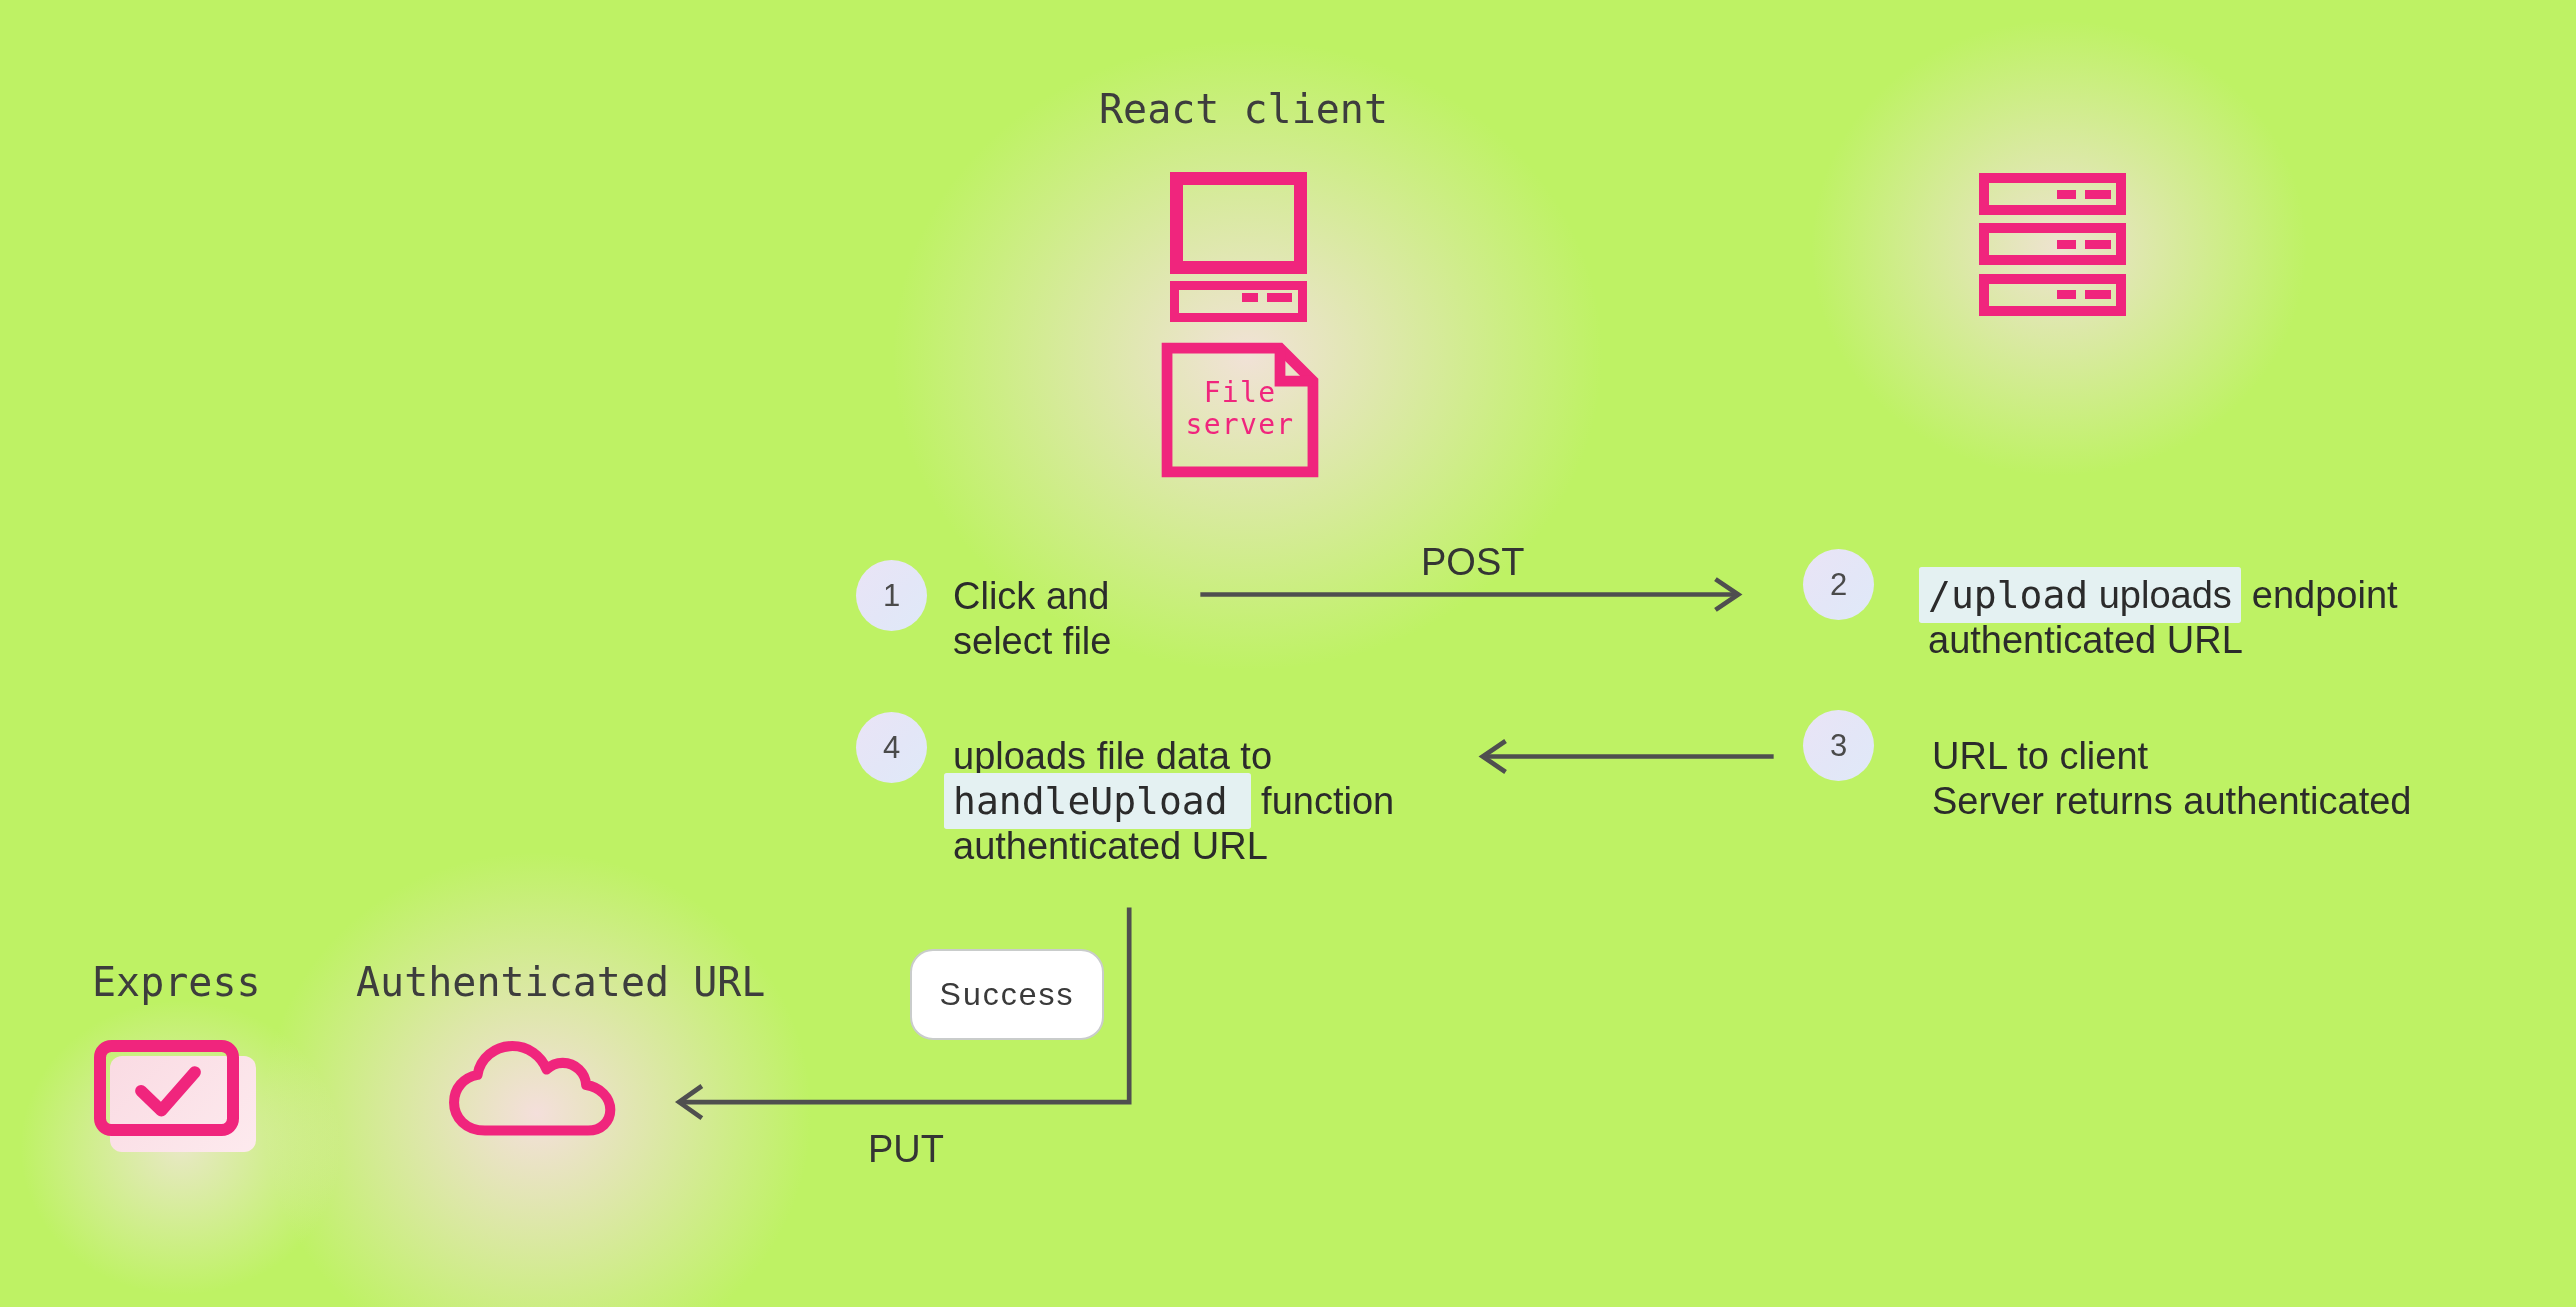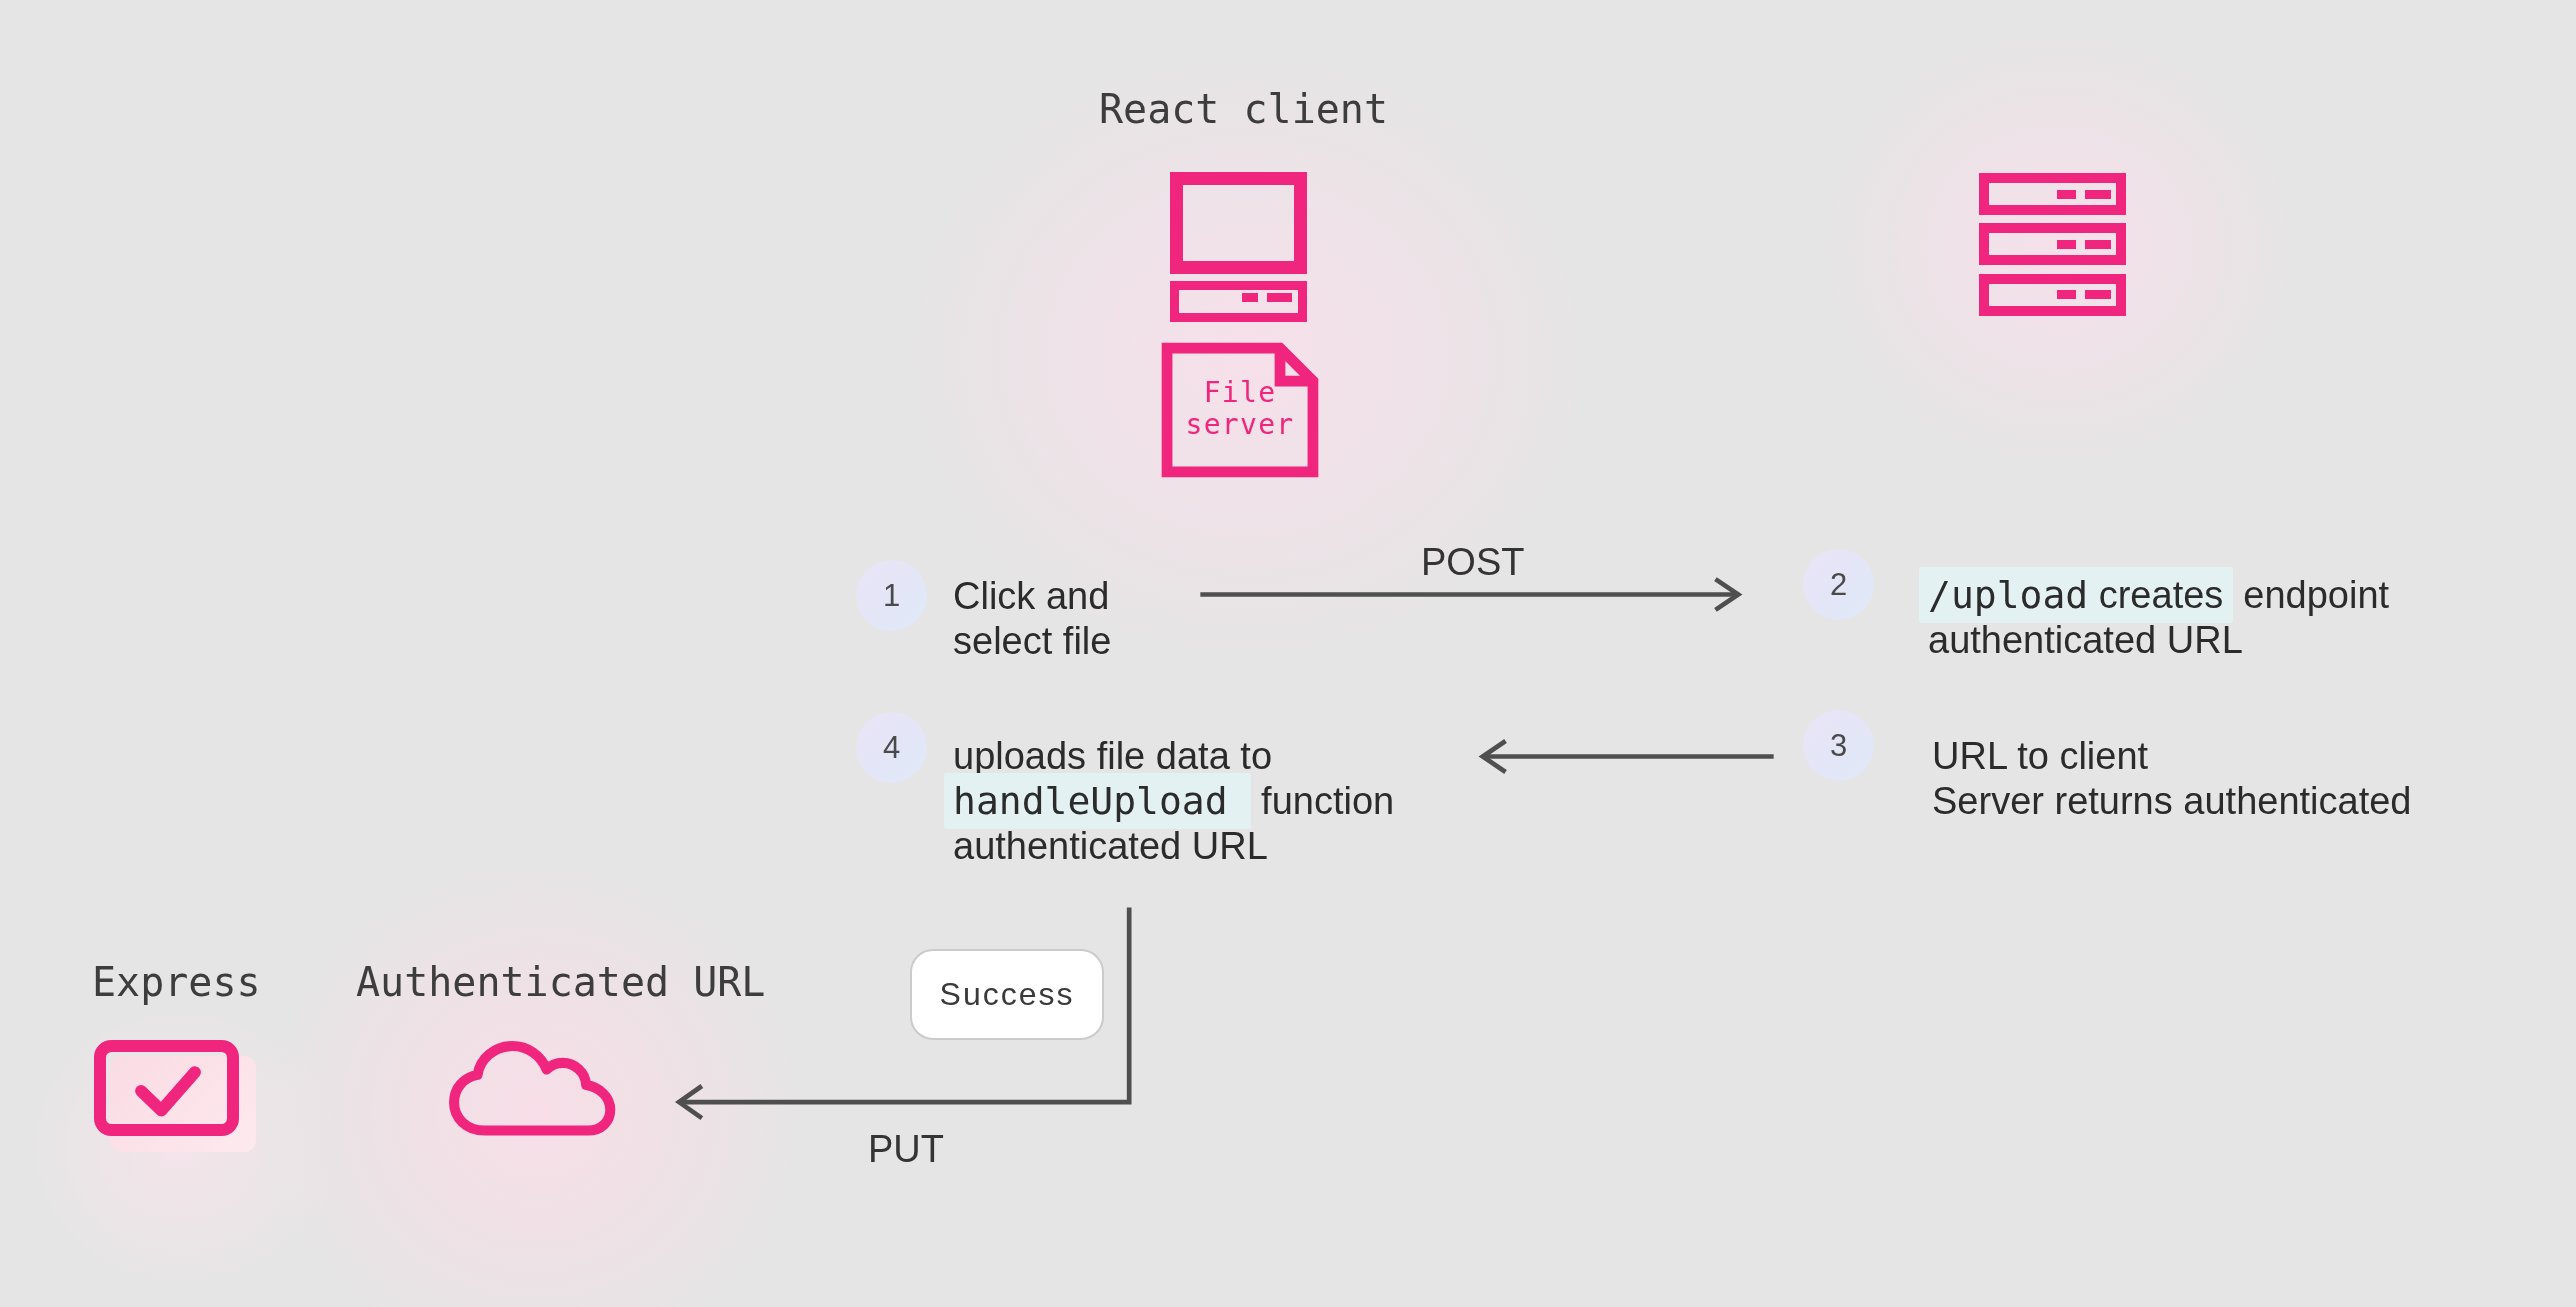--- a/index.html
+++ b/index.html
@@ -1,16 +1,16 @@
 <!DOCTYPE html>
 <html style="font-size:10.7px"><head>
 <meta charset="utf-8">
 <style>
   html,body{margin:0;padding:0;background:#ffffff;}
-  #canvas{position:relative;width:2576px;height:1307px;background:#e5e5e5;overflow:hidden;
+  #canvas{position:relative;width:2576px;height:1307px;background:#bef264;overflow:hidden;
           font-family:"Liberation Sans",sans-serif;color:#2e2e2e;}
   .abs{position:absolute;}
   .glow{position:absolute;border-radius:50%;pointer-events:none;}
   .glow-client{left:892px;top:40px;width:711px;height:631px;
     background:radial-gradient(closest-side,rgba(250,223,235,0.85),rgba(250,223,235,0.0));}
   .glow-server{left:1811px;top:20px;width:496px;height:456px;
     background:radial-gradient(closest-side,rgba(250,223,235,0.8),rgba(250,223,235,0.0));}
   .glow-cloud{left:262px;top:852px;width:550px;height:523px;
     background:radial-gradient(closest-side,rgba(250,221,232,0.9),rgba(250,221,232,0.0));}
   .glow-check{left:20px;top:1000px;width:322px;height:295px;
@@ -113,21 +113,21 @@
   <div class="step-text" style="left:953px;top:574px;">
     <div>Click and</div>
     <div>select file</div>
   </div>
 
   <div class="num-circle" style="left:1803px;top:549px;">
     <span>2</span>
   </div>
   <div class="step-text" style="left:1928px;top:573px;">
     <div>
-      <span class="hl"><span class="code">/upload</span><span> creates</span></span><span> endpoint</span>
+      <span class="hl"><span class="code">/upload</span><span> uploads</span></span><span> endpoint</span>
     </div>
     <div>authenticated URL</div>
   </div>
 
   <div class="num-circle" style="left:856px;top:712px;">
     <span>4</span>
   </div>
   <div class="step-text" style="left:953px;top:734px;">
     <div>uploads file data to</div>
     <div>

